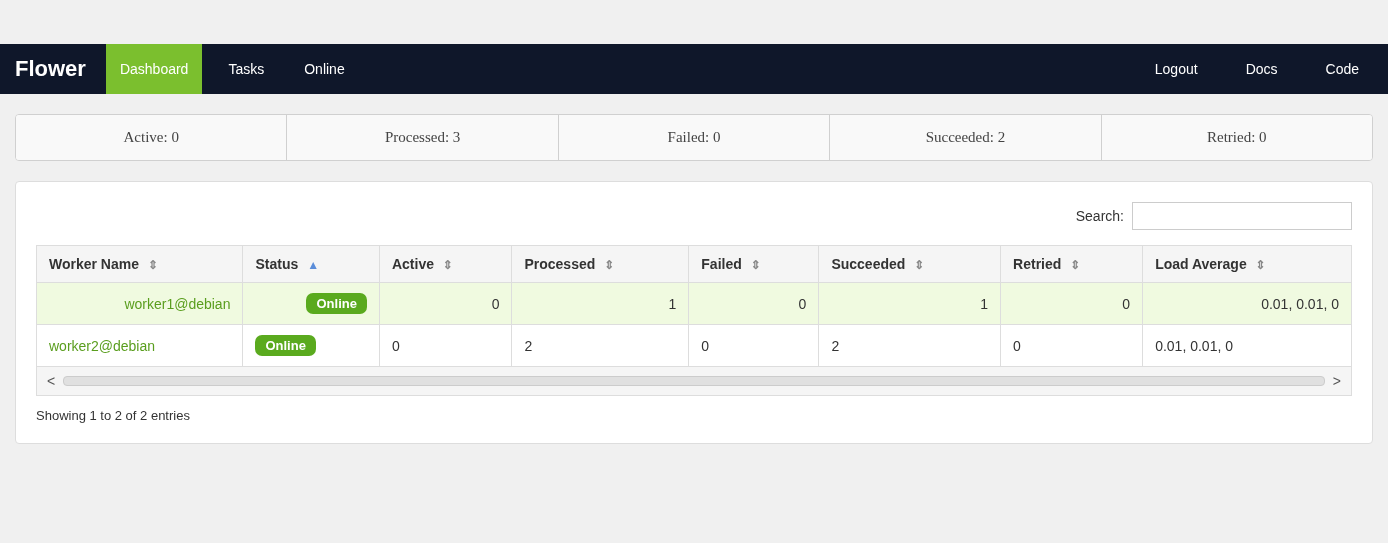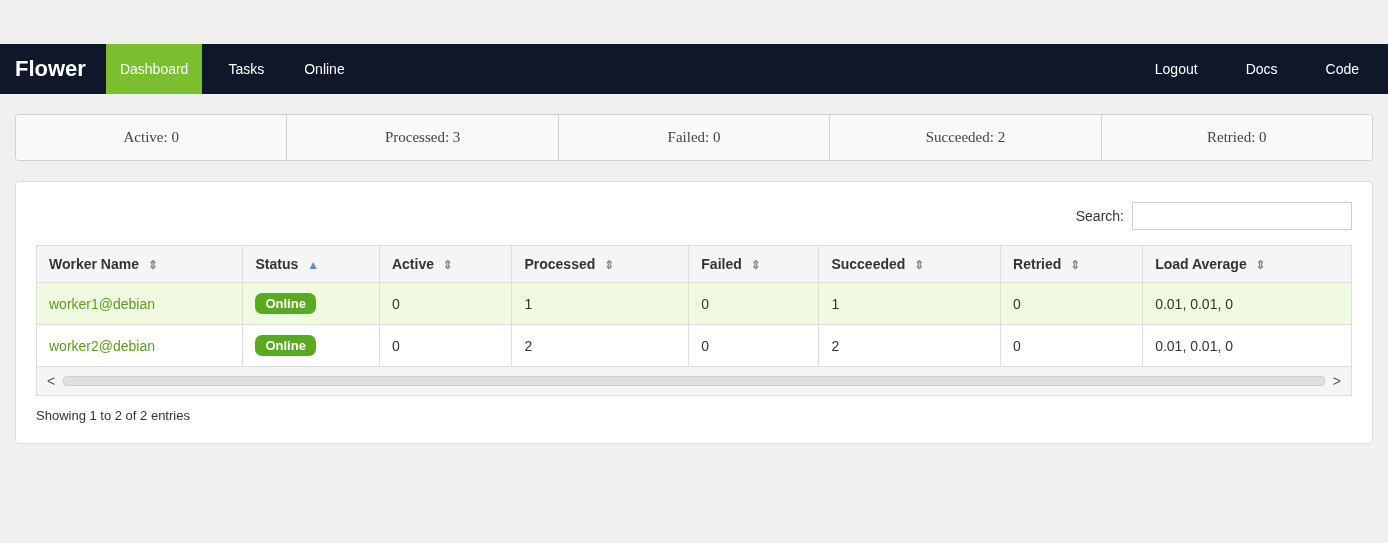--- a/index.html
+++ b/index.html
@@ -117,21 +117,21 @@
       margin-left: 5px;
       color: #888;
       font-size: 12px;
     }
     .data-table th .sort-icon.asc { color: #5b8dd9; }
     .data-table td {
       border: 1px solid #ddd;
       padding: 10px 12px;
       color: #333;
     }
-    .data-table tr.row-highlight td { background: #f0fae0; }
+    .data-table tr.row-highlight td { background: #f0fae0; text-align: right; }
     .data-table tr:not(.row-highlight) td { background: white; }
 
     .worker-link {
       color: #5a9e1e;
       cursor: pointer;
       text-decoration: none;
     }
 
     .status-badge {
       background: #5aaa1e;

